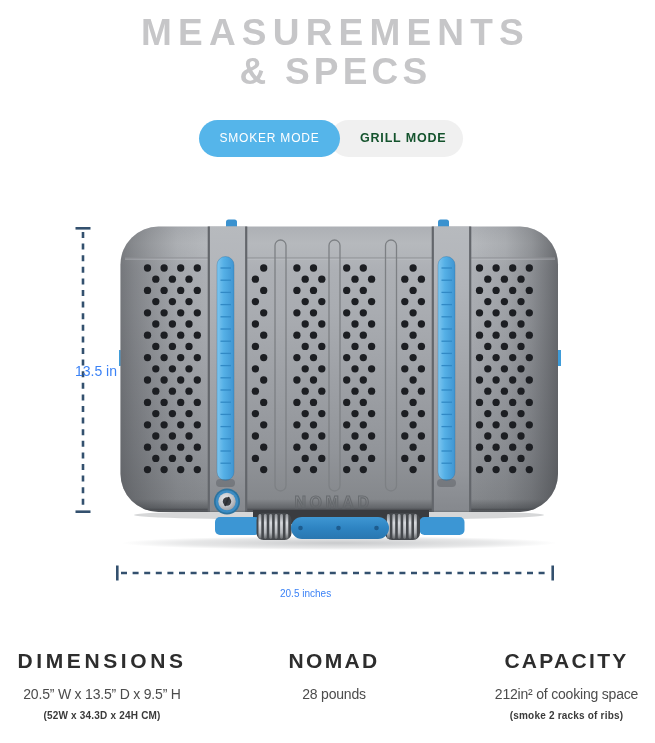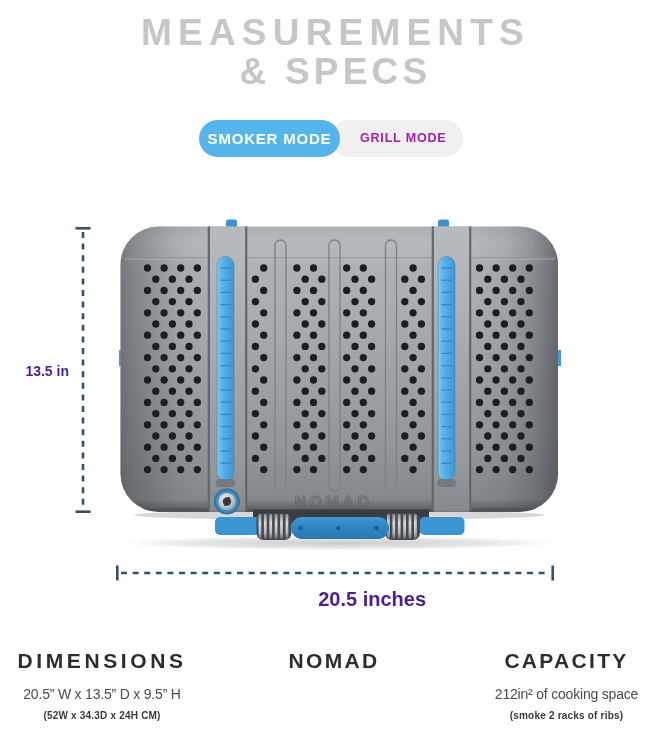--- a/index.html
+++ b/index.html
@@ -1,23 +1,23 @@
 <!DOCTYPE html>
 <html><head><meta charset="utf-8">
 <style>
 html,body{margin:0;padding:0;background:#ffffff;}
 body{width:655px;height:743px;position:relative;font-family:"Liberation Sans",sans-serif;overflow:hidden;}
 .title{position:absolute;top:13px;left:8px;width:655px;text-align:center;color:#c6c6c8;font-weight:bold;font-size:37px;line-height:39px;letter-spacing:6.2px;}
 .title .l2{letter-spacing:4.2px;}
 .pillwrap{position:absolute;top:119.5px;left:0;width:655px;height:38px;}
-.pill-gray{position:absolute;left:330px;top:0;width:132.5px;height:37.5px;background:#f0f0f0;border-radius:19px;color:#a21caf;font-weight:bold;font-size:12.5px;letter-spacing:0.8px;text-align:center;line-height:37.5px;padding-left:14px;box-sizing:border-box;}
-.pill-blue{position:absolute;left:199px;top:0;width:141px;height:37.5px;background:#55b5ea;border-radius:19px;color:#fff;font-weight:bold;font-size:15px;letter-spacing:0.8px;text-align:center;line-height:37.5px;}
-.navy{color:#4c1d95;font-weight:bold;}
+.pill-gray{position:absolute;left:330px;top:0;width:132.5px;height:37.5px;background:#f0f0f0;border-radius:19px;color:#14532d;font-weight:bold;font-size:12.5px;letter-spacing:0.8px;text-align:center;line-height:37.5px;padding-left:14px;box-sizing:border-box;}
+.pill-blue{position:absolute;left:199px;top:0;width:141px;height:37.5px;background:#55b5ea;border-radius:19px;color:#fff;font-weight:normal;font-size:12px;letter-spacing:0.8px;text-align:center;line-height:37.5px;}
+.navy{color:#3b82f6;font-weight:normal;padding-left:48px;}
 .dim-v-label{position:absolute;top:363px;left:0;width:69px;text-align:right;font-size:14px;}
-.dim-h-label{position:absolute;top:588px;left:246px;width:180px;text-align:right;font-size:20px;}
+.dim-h-label{position:absolute;top:588px;left:232px;width:180px;text-align:left;font-size:10px;}
 .col{position:absolute;text-align:center;width:220px;}
 .col h3{margin:0;font-size:21px;font-weight:bold;color:#2d2d2d;letter-spacing:2.3px;}
 .col h3.wide{letter-spacing:3.6px;}
 .col .l1{margin:13px 0 0 0;font-size:14px;color:#4c4c4c;letter-spacing:-0.2px;}
 .col .l2{margin:8px 0 0 0;font-size:10px;font-weight:bold;color:#3a3a3a;letter-spacing:0.2px;}
 svg{display:block;}
 </style></head>
 <body>
 <div class="title">MEASUREMENTS<br><span class="l2">&amp; SPECS</span></div>
 <div class="pillwrap">
@@ -486,18 +486,19 @@
 </g>
 </svg>
 
 <div class="col" style="left:-8px;top:648.5px;">
   <h3 class="wide">DIMENSIONS</h3>
   <p class="l1">20.5” W x 13.5” D x 9.5” H</p>
   <p class="l2">(52W x 34.3D x 24H CM)</p>
 </div>
 <div class="col" style="left:224px;top:648.5px;">
   <h3>NOMAD</h3>
+  <p class="l1">28 pounds</p>
 </div>
 <div class="col" style="left:456.5px;top:648.5px;">
   <h3>CAPACITY</h3>
   <p class="l1">212in² of cooking space</p>
   <p class="l2">(smoke 2 racks of ribs)</p>
 </div>
 
 </body></html>

